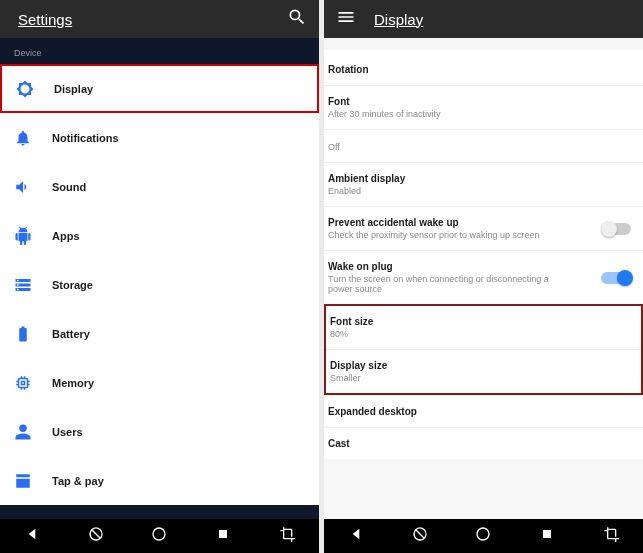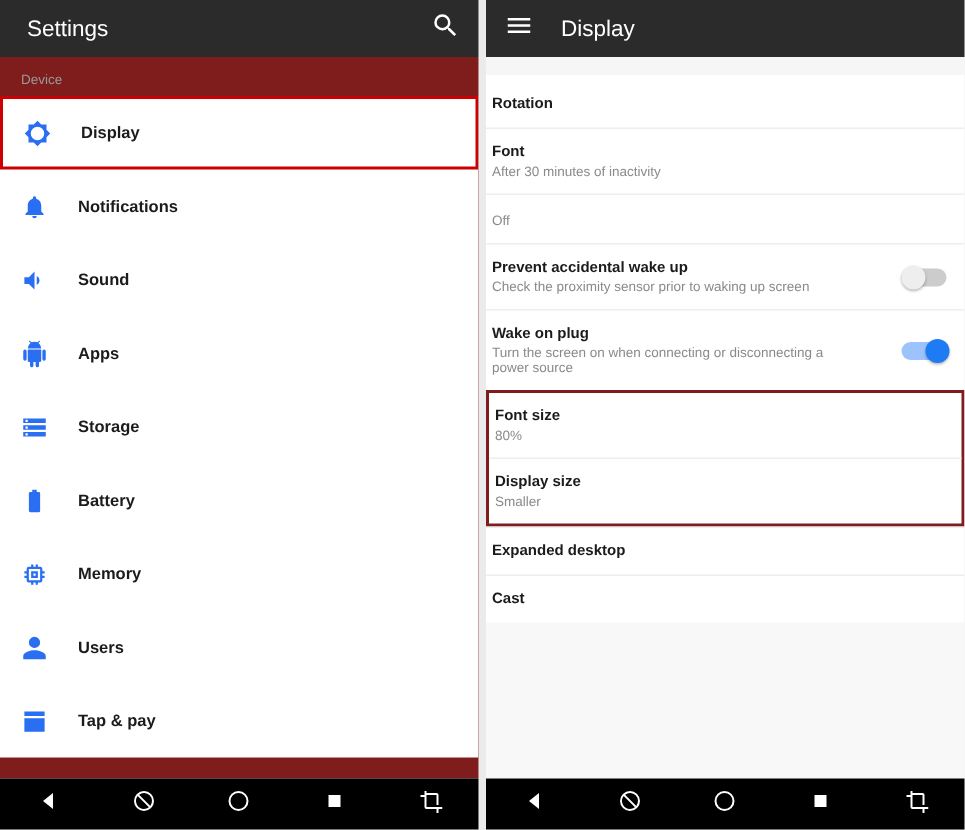--- a/index.html
+++ b/index.html
@@ -1,20 +1,20 @@
 <!DOCTYPE html>
 <html><head>
 <meta charset="utf-8">
 <style>
   * { margin: 0; padding: 0; box-sizing: border-box; }
   body { font-family: Arial, sans-serif; background: #ebebeb; width: 643px; height: 553px; overflow: hidden; }
   .wrap { display: flex; gap: 5px; }
   .phone { width: 319px; height: 553px; background: #fff; display: flex; flex-direction: column; position: relative; }
   .appbar { background: #2b2b2b; color: #fff; height: 38px; display: flex; align-items: center; padding: 0 12px; }
-  .appbar .title { font-size: 15px; font-weight: 500; margin-left: 6px; }
+  .appbar .title { font-size: 15px; font-weight: 500; margin-left: 6px; text-decoration: underline; }
   .appbar .title.small { margin-left: 18px; }
   .appbar .search-icon { margin-left: auto; }
   .svgicon { width: 20px; height: 20px; fill: currentColor; }
   .section-label { font-size: 9px; color: #999; padding: 10px 14px 6px; }
   .list { flex: 1; overflow: hidden; }
   .item { display: flex; align-items: center; height: 49px; padding: 0 14px; }
   .item .icon-slot { width: 32px; display: flex; justify-content: flex-start; color: #2a6ef2; }
   .item .icon-slot .svgicon { width: 18px; height: 18px; }
   .item .label { font-size: 11px; font-weight: 600; color: #1b1b1b; margin-left: 6px; }
   .highlight { border: 2px solid #c00; }
@@ -30,21 +30,21 @@
   .toggle-off .toggle-track { background: #ccc; }
   .toggle-off .toggle-thumb { background: #eee; right: 14px; box-shadow: 0 1px 2px rgba(0,0,0,.3); }
   .toggle-on .toggle-track { background: #9cc3fb; }
   .toggle-on .toggle-thumb { background: #1e7bf3; right: -2px; box-shadow: 0 1px 2px rgba(0,0,0,.3); }
 
   .navbar { background: #000; height: 34px; display: flex; align-items: center; justify-content: space-around; color: #fff; margin-top: auto; }
   .navbar .svgicon { width: 16px; height: 16px; }
   .navbar .btn { padding: 6px; }
   .phone .content { flex: 1; overflow: hidden; background: #f8f8f8; }
   .phone .content .list, .phone .content .dlist { background: #fff; }
-  .phone.left .content { background: #7f1d1d; }
+  .phone.left .content { background: #0f172a; }
   .dlist { padding-top: 4px; }
   .spacer-top { height: 12px; background: #f6f6f6; }
 </style>
 </head>
 <body>
 
 <svg width="0" height="0" style="position:absolute">
   <defs>
     <g id="i-search">
         <path d="M15.5 14h-.79l-.28-.27A6.47 6.47 0 0016 9.5 6.5 6.5 0 109.5 16c1.61 0 3.09-.59 4.23-1.57l.27.28v.79l5 4.99L20.49 19l-4.99-5zM9.5 14A4.5 4.5 0 119.5 5a4.5 4.5 0 010 9z"></path>
@@ -216,20 +216,24 @@
       <div class="dlist">
         <div class="ditem">
           <div class="dtitle">Rotation</div>
         </div>
         <div class="ditem">
           <div class="dtitle">Font</div>
           <div class="dsub">After 30 minutes of inactivity</div>
         </div>
         <div class="ditem">
           <div class="dsub">Off</div>
+        </div>
+        <div class="ditem">
+          <div class="dtitle">Ambient display</div>
+          <div class="dsub">Enabled</div>
         </div>
         <div class="ditem">
           <div class="dtitle">Prevent accidental wake up</div>
           <div class="dsub" style="max-width:220px">Check the proximity sensor prior to waking up screen</div>
           <div class="toggle toggle-off">
               <div class="toggle-track">
                 <div class="toggle-thumb"></div>
               </div>
             </div>
         </div>

